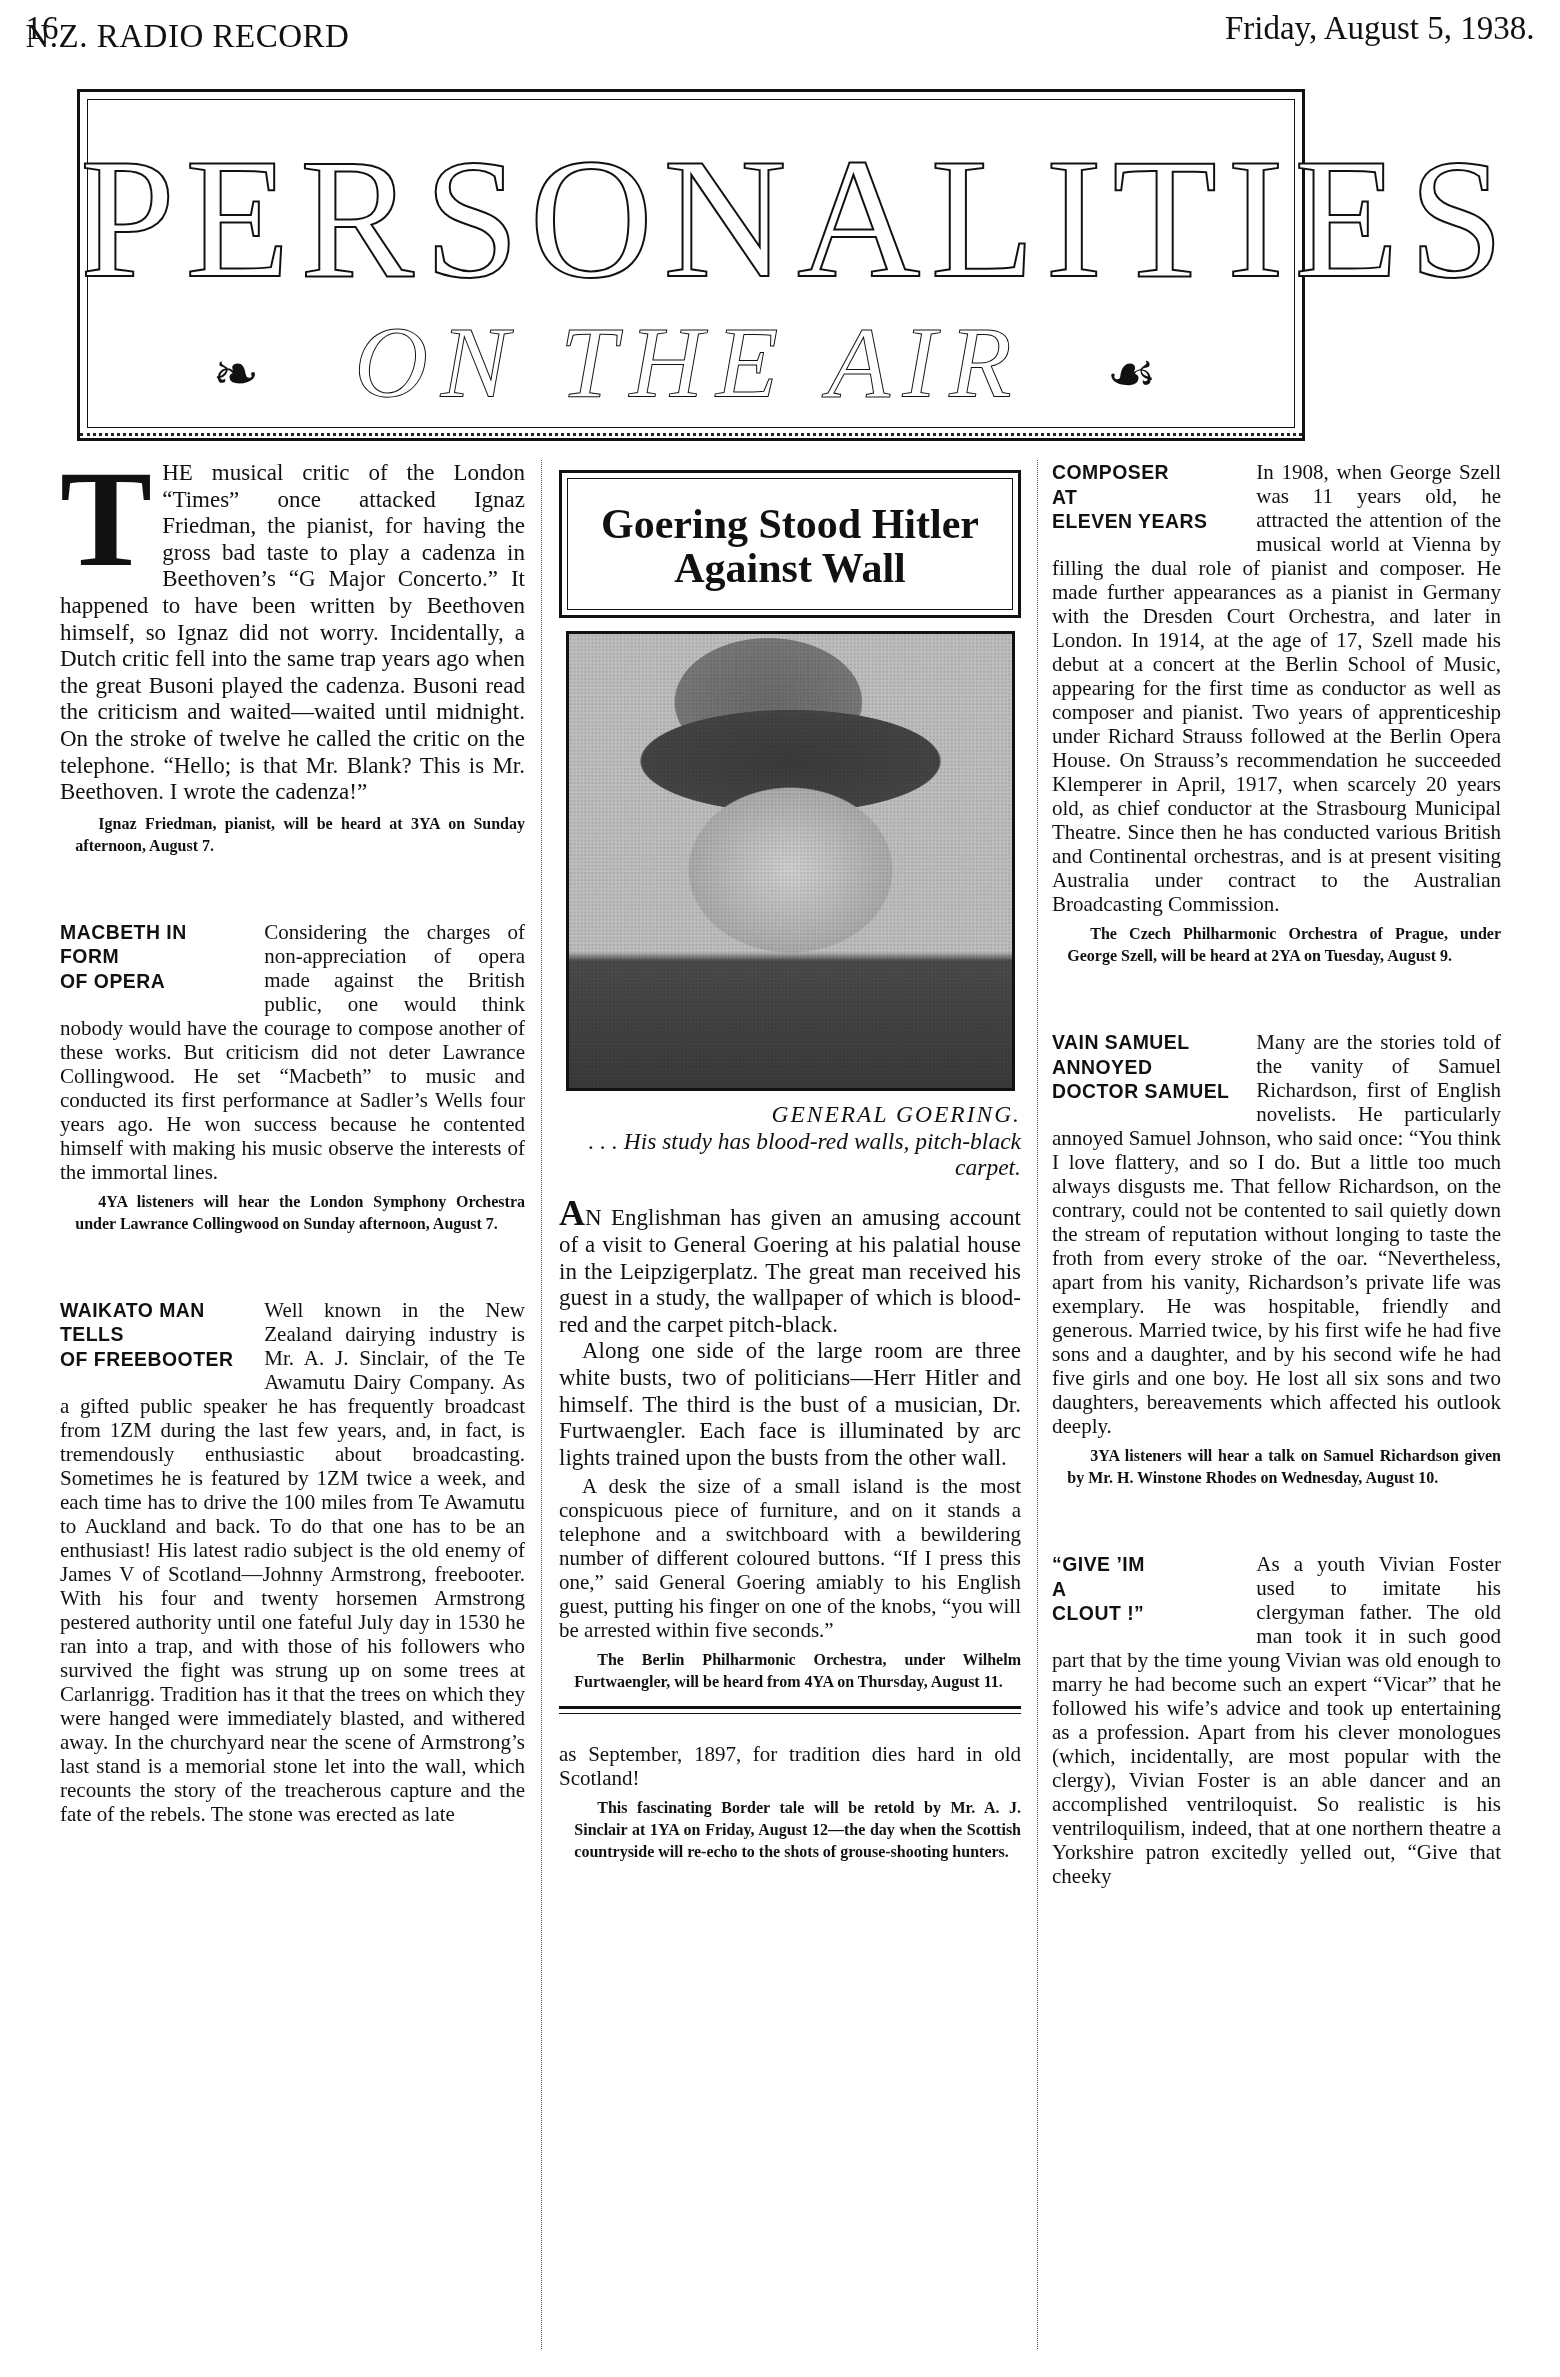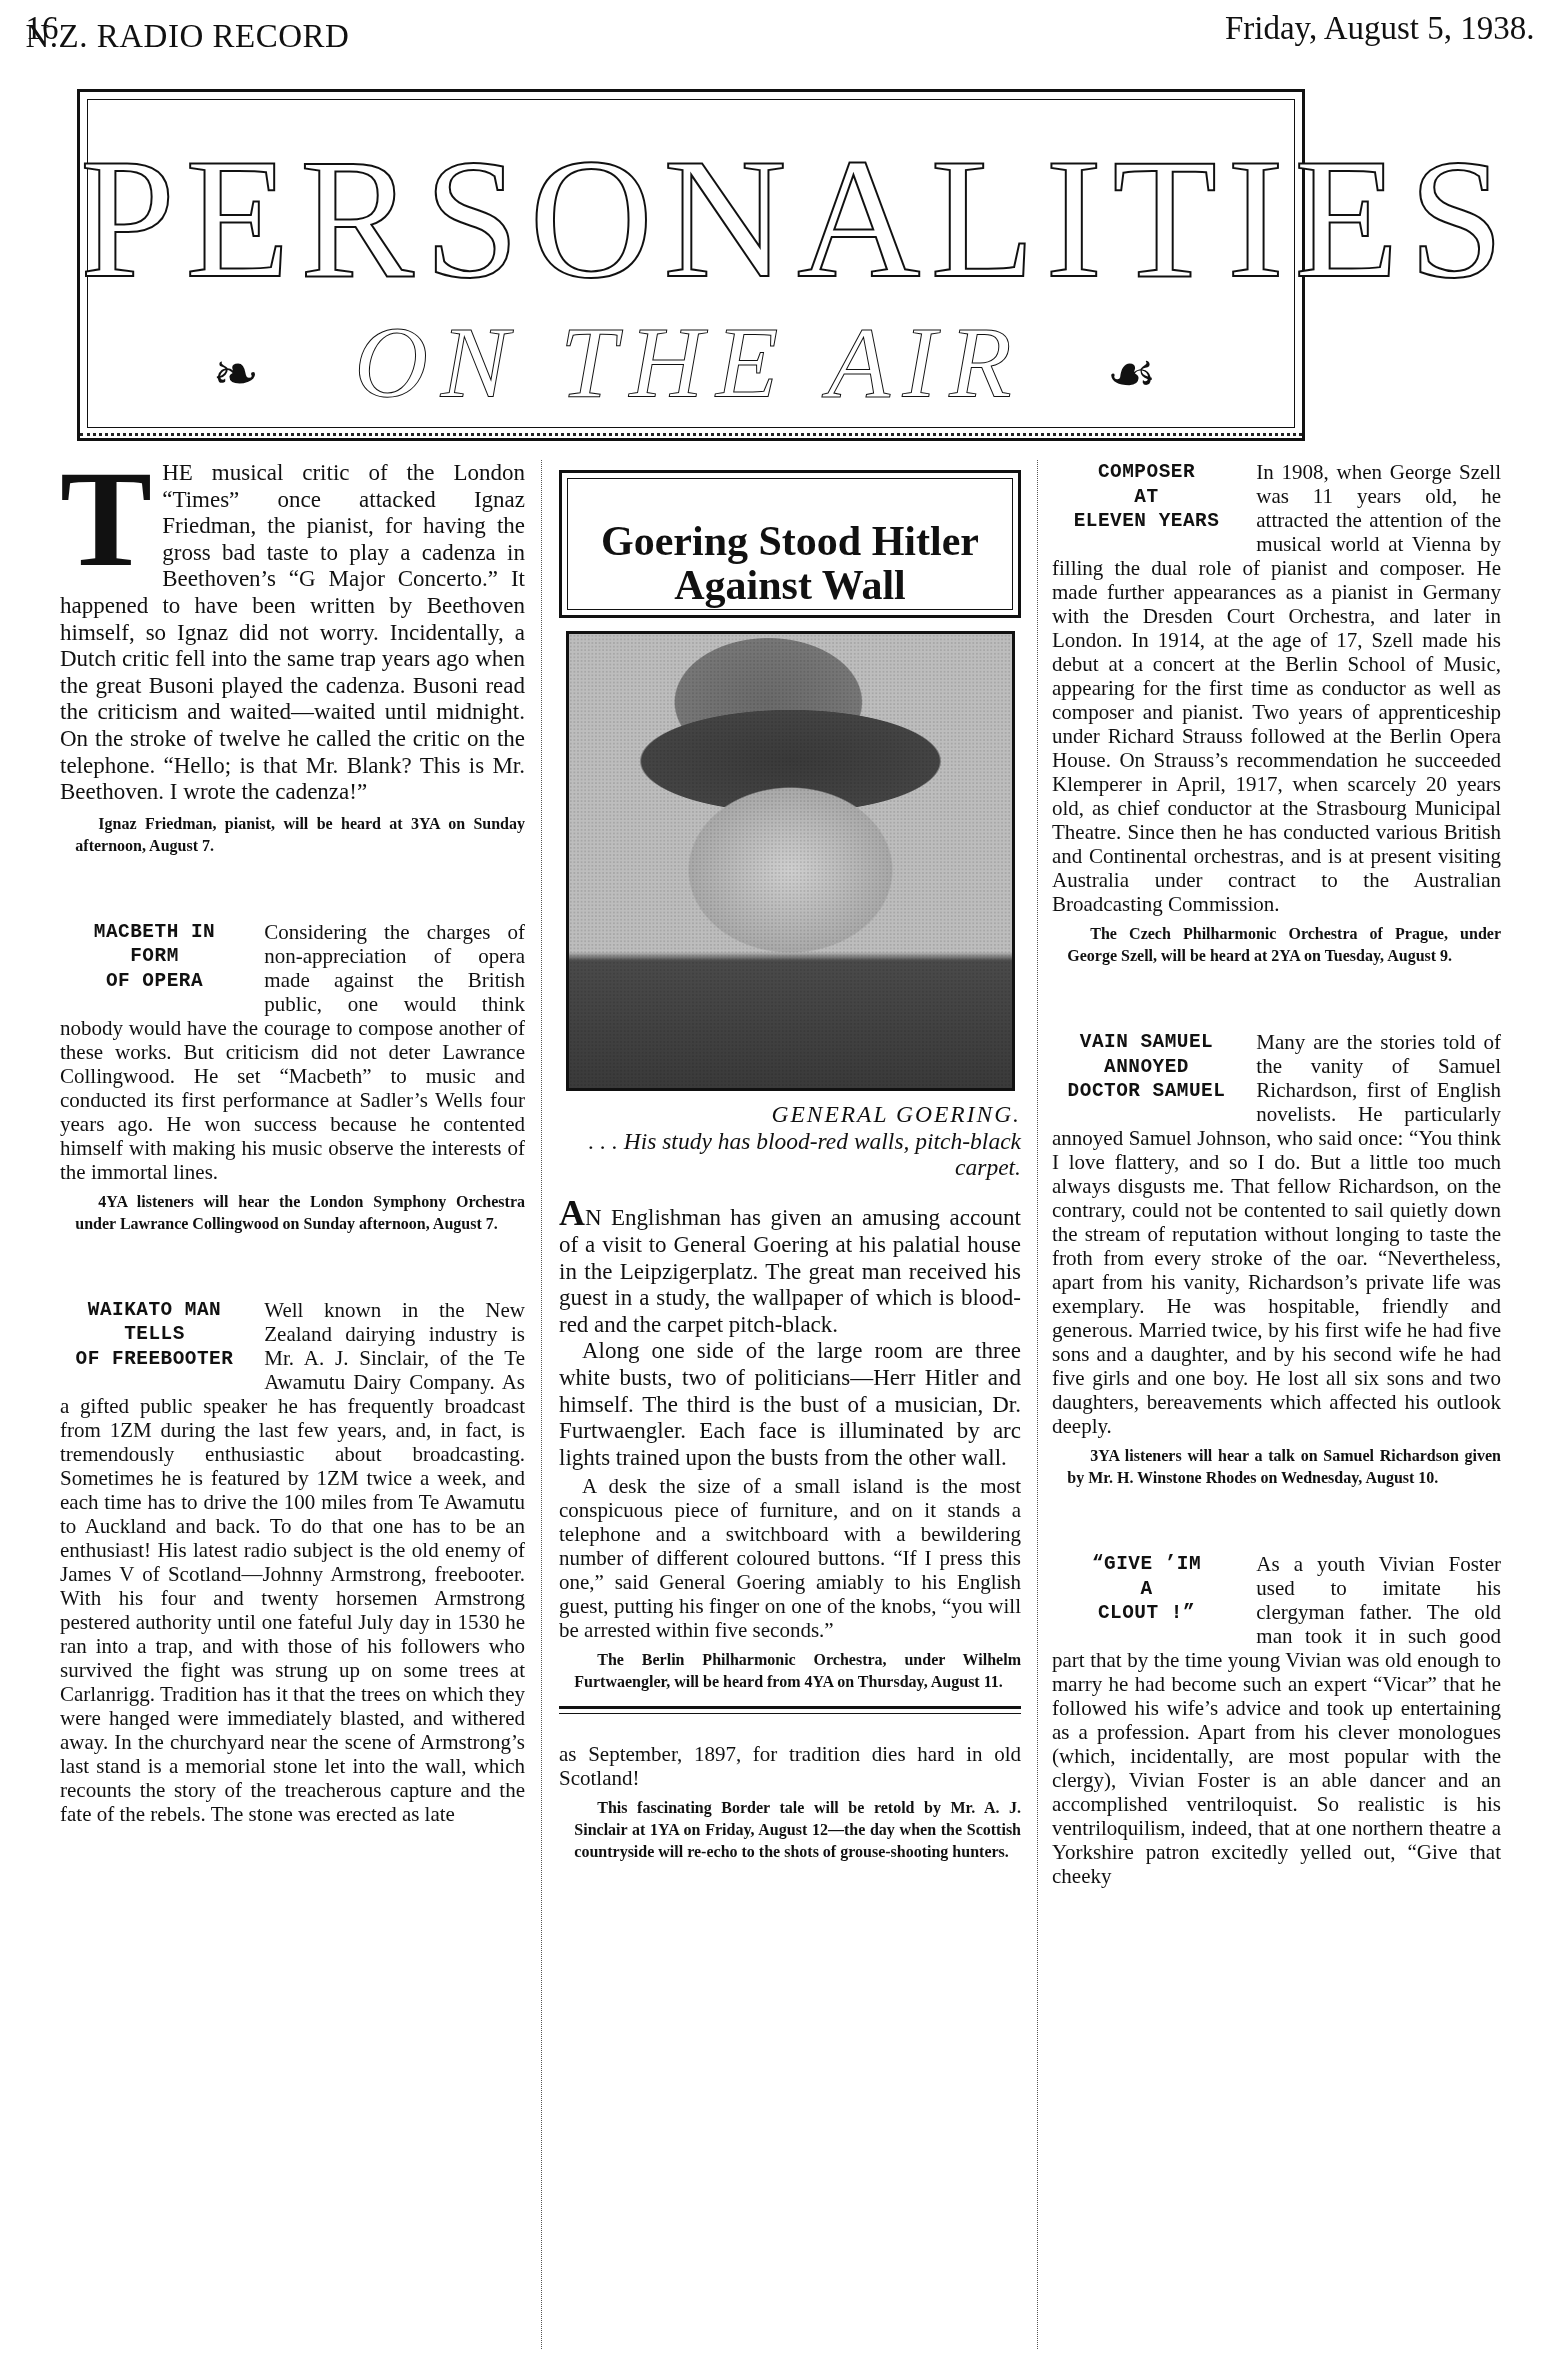--- a/index.html
+++ b/index.html
@@ -43,30 +43,30 @@
   p { margin: 0; }
   .indent { text-indent: 23px; }
   .lead { font-size: 23px; line-height: 26.6px; }
   .dropcap {
     float: left; font-size: 138px; line-height: 107px; font-weight: bold;
     margin: 5.1px 10.2px 0 0; font-family: "Liberation Serif", serif;
   }
   .note { font-weight: bold; font-size: 16px; line-height: 22px; margin-top: 7.1px; padding-left: 15.3px; text-indent: 23px; }
   .section { margin-top: 63px; }
   .side-head {
-    float: left; width: 189px; margin-right: 15.3px; text-align: center;
-    font-family: Liberation Mono, monospace; font-weight: bold; font-size: 19.4px; line-height: 24.5px;
+    float: left; width: 189px; margin-right: 15.3px; 
+    font-family: Liberation Sans, sans-serif; font-weight: bold; font-size: 19.4px; line-height: 24.5px;
     letter-spacing: 0.5px;
   }
   .side-head span { display: block; }
 
   .headline-box {
     border: 3.1px solid #111; padding: 5.1px; margin: 10.2px 0 12.8px 0; height: 148px; box-sizing: border-box; position: relative;
   }
-  .headline-inner { border: 1.5px solid #111; height: 100%; box-sizing: border-box; text-align: center; padding-top: 40px; }
+  .headline-inner { border: 1.5px solid #111; height: 100%; box-sizing: border-box; text-align: center; padding-top: 23px; }
   .headline-line { display: block; font-size: 42px; line-height: 44px; font-weight: bold; }
 
   .photo {
     width: 449px; height: 460px; margin: 0 auto; border: 3.1px solid #111; box-sizing: border-box; position: relative;
     background:
       radial-gradient(ellipse 38% 30% at 50% 52%, #cfcfcf 0%, #a9a9a9 60%, transparent 61%),
       radial-gradient(ellipse 48% 16% at 50% 28%, #3a3a3a 0%, #444 70%, transparent 71%),
       radial-gradient(ellipse 30% 20% at 45% 15%, #6a6a6a 0%, #777 70%, transparent 71%),
       linear-gradient(to bottom, #bdbdbd 0%, #bdbdbd 70%, #4a4a4a 72%, #3a3a3a 100%);
   }

